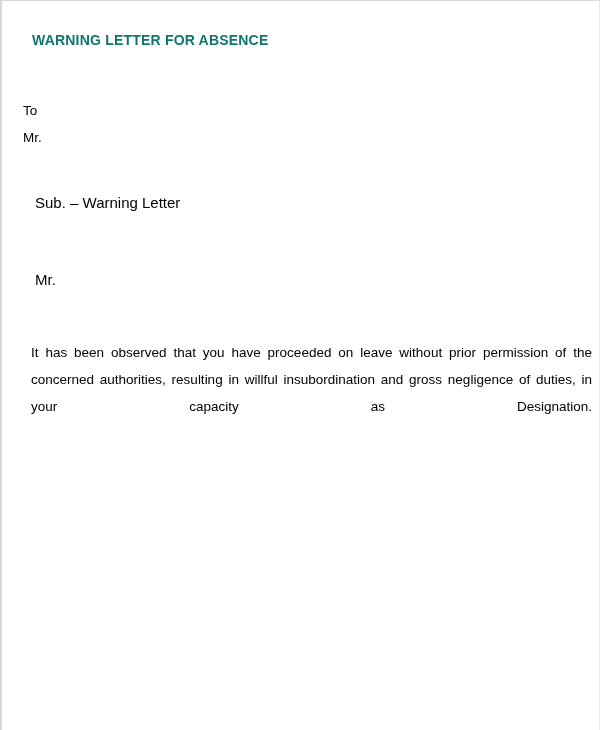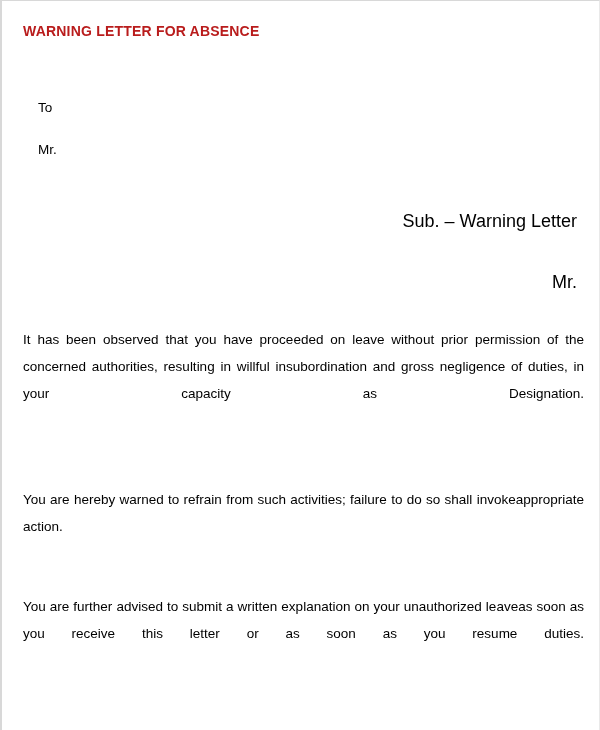--- a/index.html
+++ b/index.html
@@ -21,42 +21,41 @@
     color: #000000;
   }
   .content {
     padding: 20px 18px 0 21px;
   }
   .doc-title {
     font-size: 14px;
     font-weight: bold;
     letter-spacing: 0.2px;
     line-height: 20px;
-    margin: 0;
-    color: #b91c1c;
+    margin: 9px;
+    color: #0f766e;
   }
   .spacer-lg { height: 38px; }
   .spacer-md { height: 26px; }
 
   .addr-line {
     font-size: 13.5px;
     line-height: 27px;
-    margin: 15px;
+    margin: 0;
     white-space: pre;
   }
   .simple-line {
-    font-size: 18px;
+    font-size: 15px;
     line-height: 27px;
-    margin: 4px;
-    text-align: right;
+    margin: 12px;
   }
   .para {
     font-size: 13.5px;
     line-height: 27px;
-    margin: 0;
+    margin: 8px;
     text-align: justify;
     text-justify: inter-word;
     width: 561px;
   }
   
   .para.j2::after,
   .para.j3::after {
     content: "";
     display: inline-block;
     width: 100%;
@@ -87,22 +86,20 @@
 
     <div class="spacer-md"></div>
 
     <p class="para j3">It has been observed that you have proceeded on leave without prior permission of the concerned authorities, resulting in willful insubordination and gross negligence of duties, in your capacity as Designation.</p>
 
     <div class="spacer-md"></div>
 
 
     <div class="spacer-md"></div>
 
-    <p class="para j2">You are hereby warned to refrain from such activities; failure to do so shall invokeappropriate action.</p>
 
     <div class="spacer-md"></div>
 
-    <p class="para j2">You are further advised to submit a written explanation on your unauthorized leaveas soon as you receive this letter or as soon as you resume duties.</p>
 
     <div class="spacer-md"></div>
 
   </div>
 </div>
 
 </body></html>

